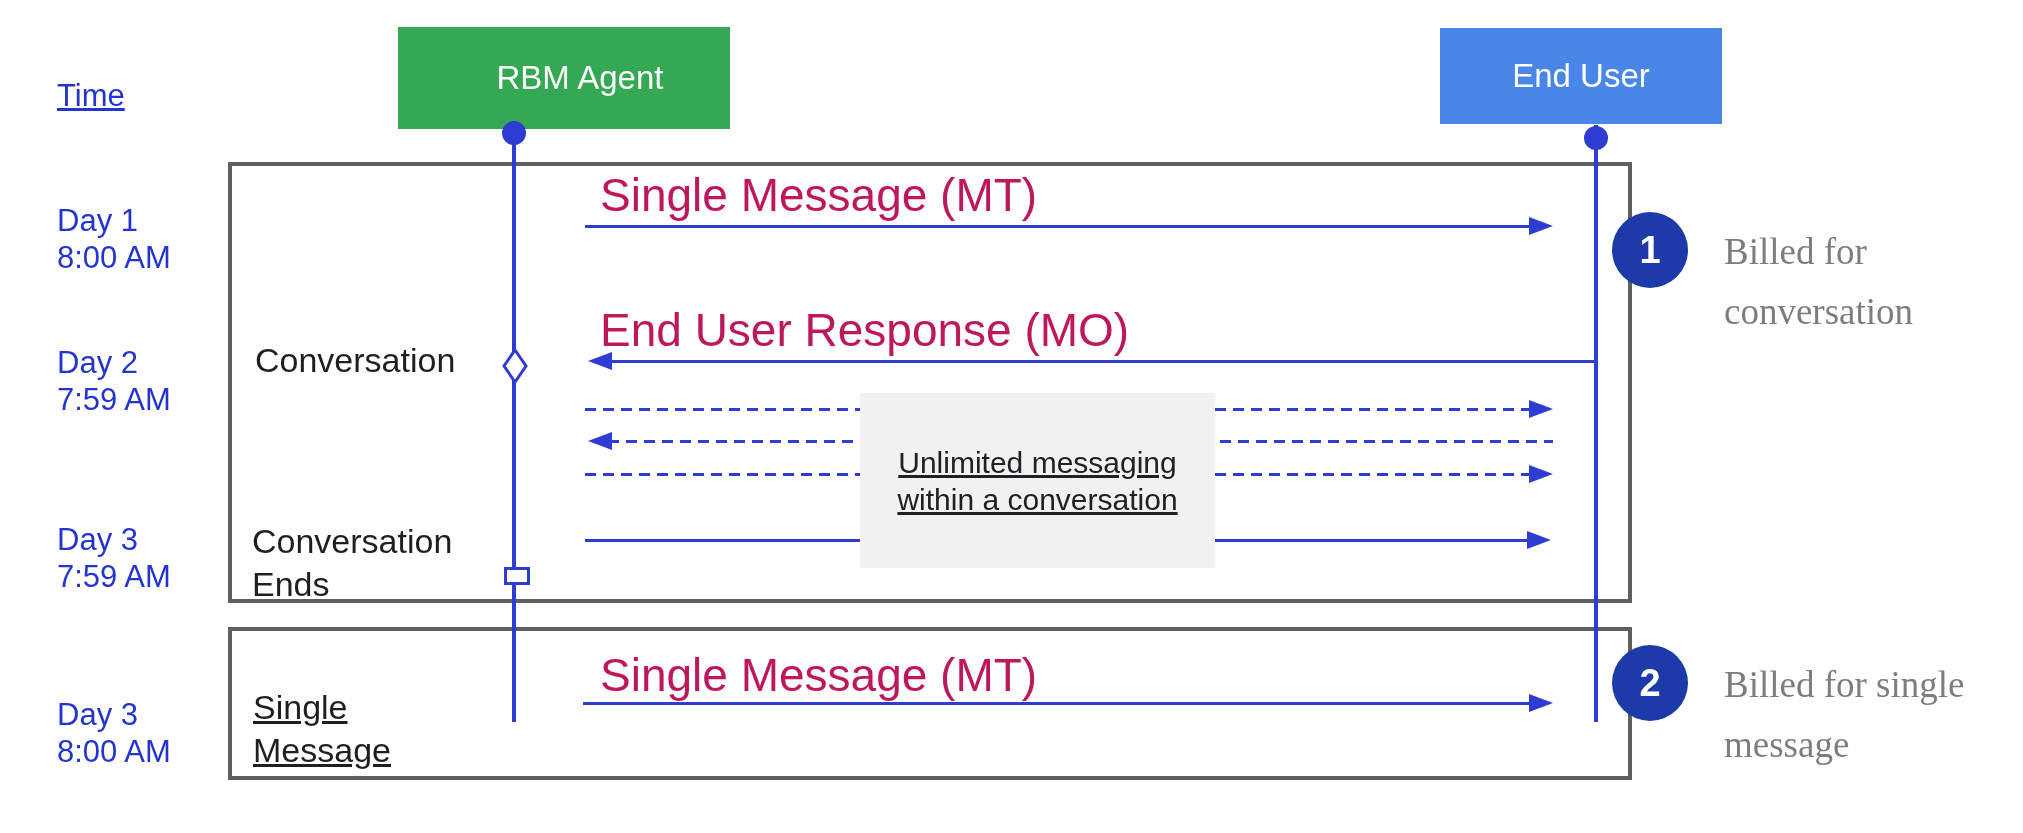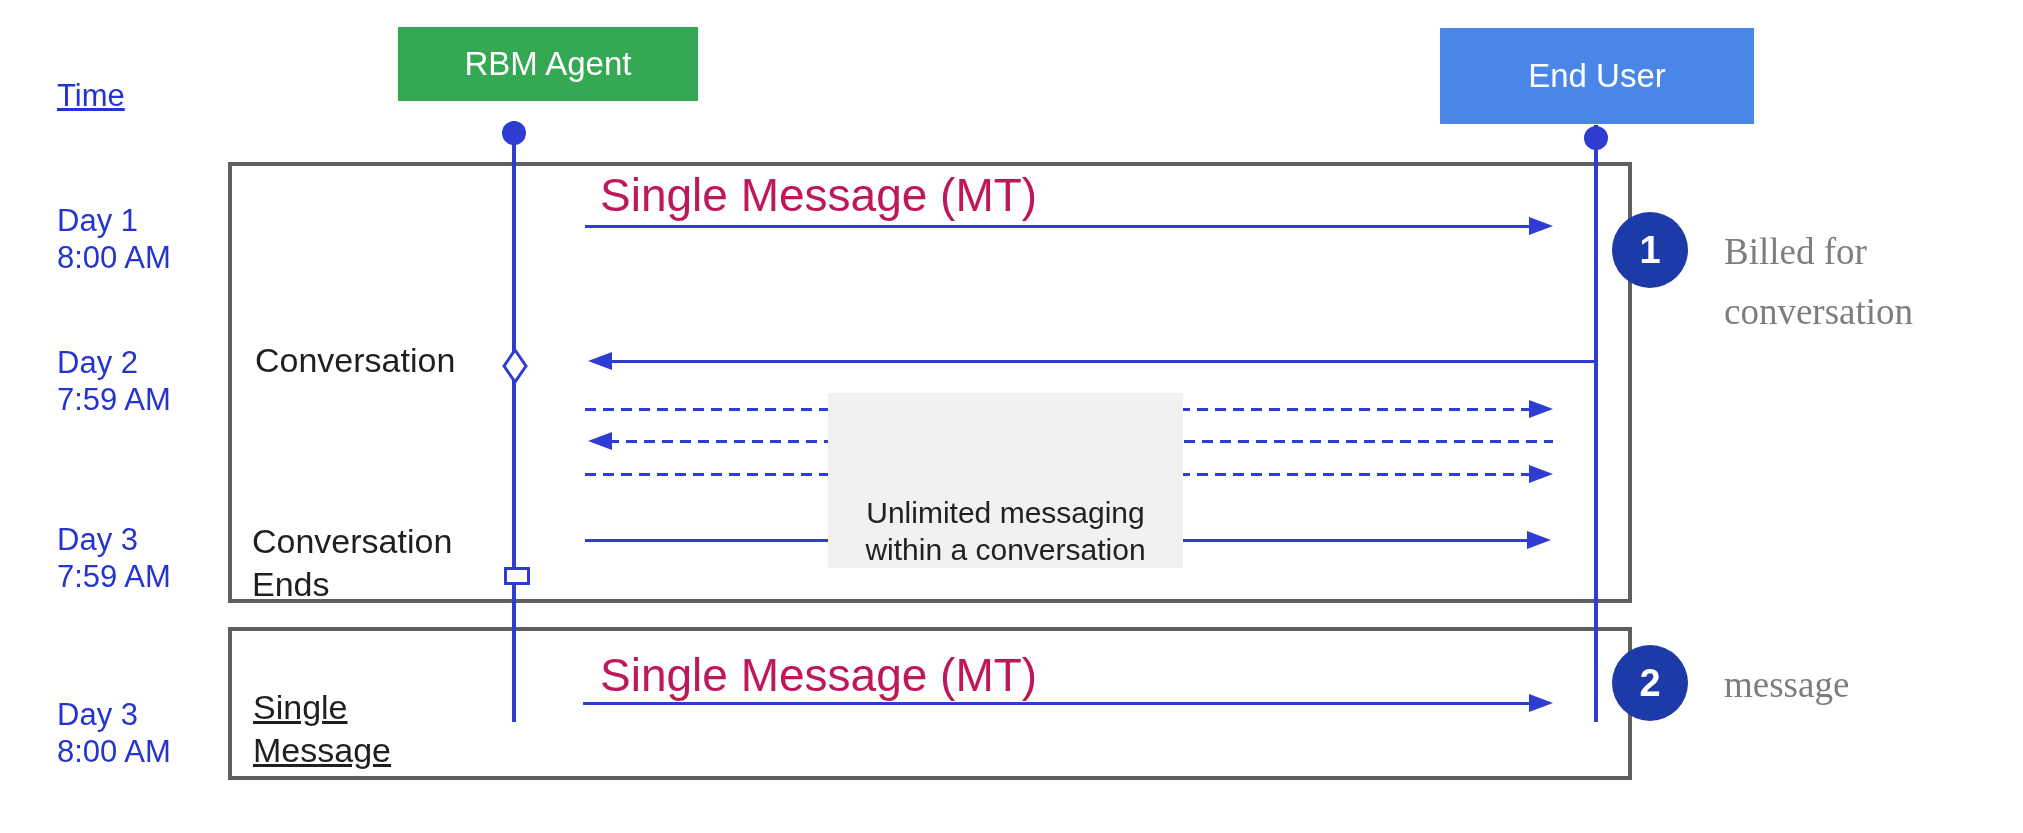--- a/index.html
+++ b/index.html
@@ -6,22 +6,22 @@
   .canvas {
     position:relative; width:2023px; height:833px; background:#ffffff;
     font-family:"Liberation Sans", sans-serif; overflow:hidden;
   }
 
   
   .actor {
     position:absolute; display:flex; align-items:center; justify-content:center;
     color:#ffffff; font-size:33px; z-index:2;
   }
-  #actor-rbm { left:398px; top:27px;  width:300px; height:74px; background:var(--actor-agent-bg,#34a853); }
-  #actor-eu  { left:1440px; top:28px; width:314px; height:96px; background:var(--actor-user-bg,#4a86e8); }
+  #actor-rbm { left:398px; top:27px;  width:300px; height:102px; background:var(--actor-agent-bg,#34a853);padding-left:32px; }
+  #actor-eu  { left:1440px; top:28px; width:282px; height:96px; background:var(--actor-user-bg,#4a86e8); }
 
   
   .time-label {
     position:absolute; left:57px; top:78px; color:var(--time-blue,#2434cf);
     font-size:31px; text-decoration:underline; z-index:2;
   }
   .timeline-entry { position:absolute; left:57px; color:var(--time-blue,#2434cf);
     font-size:31px; line-height:37px; z-index:2; }
   #tl-0 { top:196px;margin-top:6px; } #tl-1 { top:344px; } #tl-2 { top:521px; } #tl-3 { top:696px; }
 
@@ -66,24 +66,24 @@
   .arrow.left  .head { left:0; border-right:24px solid var(--line-blue,#2f3cd2); }
   #ar-0 { left:585px; top:225px; width:968px; }
   #ar-1 { left:588px; top:360px; width:1008px; }
   #ar-2 { left:585px; top:408px; width:968px; }
   #ar-3 { left:588px; top:440px; width:965px; }
   #ar-4 { left:585px; top:473px; width:968px; }
   #ar-5 { left:585px; top:539px; width:966px; }
   #ar-6 { left:583px; top:702px; width:970px; }
 
   
-  .note { position:absolute; left:828px; top:393px; width:355px; height:175px;
+  .note { position:absolute; left:860px; top:393px; width:355px; height:175px;
     background:var(--note-bg,#f1f1f1); color:#202124; font-size:30px; line-height:37px;
-    display:flex; flex-direction:column; align-items:center; justify-content:flex-end;
-    text-align:center; z-index:4; }
+    display:flex; flex-direction:column; align-items:center; justify-content:center;
+    text-align:center; z-index:4;text-decoration:underline; }
 
   
   .marker { position:absolute; z-index:5; }
   #marker-diamond { left:501px; top:347px; }
   #marker-square  { left:504px; top:567px; width:20px; height:12px; background:#ffffff;
     border:3px solid var(--line-blue,#2f3cd2); }
 
   
   .badge { position:absolute; width:76px; height:76px; border-radius:50%;
     background:var(--badge-bg,#1c3aa8); color:#ffffff; font-size:38px; font-weight:bold;
@@ -140,20 +140,21 @@
   <div class="event-label" id="ev-1">
     <div>Conversation</div>
     <div>Ends</div>
   </div>
   <div class="event-label" id="ev-2">
     <div>Single</div>
     <div>Message</div>
   </div>
 
   <div class="msg-label" id="ml-0">Single Message (MT)</div>
+  <div class="msg-label" id="ml-1">End User Response (MO)</div>
   <div class="msg-label" id="ml-6">Single Message (MT)</div>
 
   <div class="arrow right" id="ar-0">
     <span class="line"></span>
     <span class="head"></span>
   </div>
   <div class="arrow left" id="ar-1">
     <span class="line"></span>
     <span class="head"></span>
   </div>
@@ -192,16 +193,17 @@
     <span>1</span>
   </div>
   <div class="badge" id="badge-1">
     <span>2</span>
   </div>
   <div class="billing-note" id="bn-0">
     <div>Billed for</div>
     <div>conversation</div>
   </div>
   <div class="billing-note" id="bn-1">
+    <div>Billed for single</div>
     <div>message</div>
   </div>
 
 </div>
 
 </body></html>

